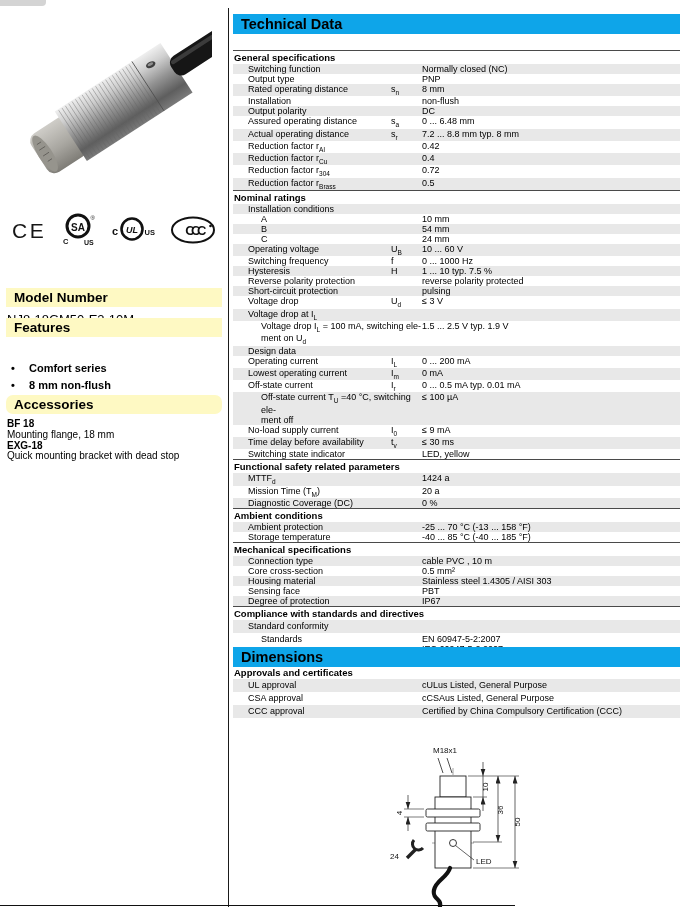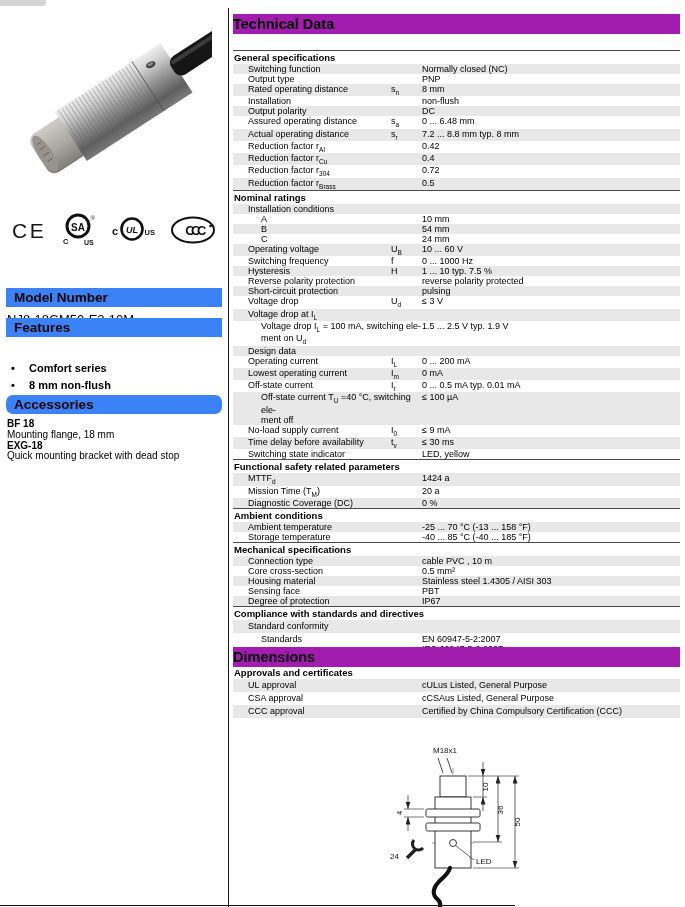--- a/index.html
+++ b/index.html
@@ -5,35 +5,35 @@
   html,body{margin:0;padding:0;background:#fff;}
   body{width:685px;height:907px;position:relative;overflow:hidden;
        font-family:"Liberation Sans","DejaVu Sans",sans-serif;color:#000;}
   svg{font-family:inherit;}
   
   .edge-sliver{position:absolute;left:0;top:0;width:46px;height:6px;background:#d4d4d4;border-radius:0 0 4px 0;}
   .divider{position:absolute;left:228px;top:8px;bottom:0;width:1px;background:#1a1a1a;}
   .bottom-line{position:absolute;left:0;top:905px;width:515px;height:1px;background:#111;}
   .photo-box{position:absolute;left:10px;top:12px;width:202px;height:182px;}
   .certs{position:absolute;left:12px;top:210px;width:206px;height:40px;display:flex;align-items:center;justify-content:space-between;}
-  .gbar{position:absolute;left:6px;width:216px;height:19px;background:#3b82f6;
+  .gbar{position:absolute;left:6px;width:216px;height:19px;background:#fef9c3;
         font-size:13.5px;font-weight:bold;line-height:19px;padding-left:8px;box-sizing:border-box;}
   .model-bar{top:288px;}
   .model-value{position:absolute;left:7px;top:312px;font-size:13px;font-weight:normal;}
   .features-bar{top:318px;}
   .features-list{position:absolute;left:7px;top:362px;width:210px;}
   .feature-item{display:flex;font-size:11px;font-weight:bold;margin-bottom:5px;line-height:12px;}
   .feature-item .dot{width:22px;padding-left:4px;box-sizing:border-box;}
   .accessories-bar{top:395px;border-radius:7px;}
   .acc-list{position:absolute;left:7px;top:419px;width:212px;}
   .acc-name{font-size:10px;font-weight:bold;line-height:10.5px;}
   .acc-desc{font-size:10px;line-height:10px;margin-bottom:1px;}
   
   .right-col{position:absolute;left:233px;top:14px;width:447px;}
-  .hbar{height:20px;background:#a21caf;font-size:14.5px;font-weight:bold;line-height:20px;padding-left:0;box-sizing:border-box;}
+  .hbar{height:20px;background:#0ea5e9;font-size:14.5px;font-weight:bold;line-height:20px;padding-left:8px;box-sizing:border-box;}
   .spec-table{margin-top:16px;}
   .section{border-top:1px solid #4a4a4a;}
   .section.spaced{margin-top:9px;}
   .sec-title{font-weight:bold;font-size:9.5px;line-height:11px;padding:1px 0 1px 1px;}
   .trow{display:flex;align-items:flex-start;font-size:9px;line-height:10px;min-height:10px;}
   .trow.shade{background:#e8e8e8;}
   .trow .lbl{flex:1 1 auto;padding-left:15px;box-sizing:border-box;}
   .trow .lbl.i2{padding-left:28px;}
   .trow .sym{flex:0 0 31px;}
   .trow .val{flex:0 0 258px;}
@@ -311,21 +311,21 @@
           <div class="val">20 a</div>
         </div>
         <div class="trow shade">
           <div class="lbl">Diagnostic Coverage (DC)</div>
           <div class="val">0 %</div>
         </div>
       </div>
       <div class="section">
         <div class="sec-title">Ambient conditions</div>
         <div class="trow shade">
-          <div class="lbl">Ambient temperature</div>
+          <div class="lbl">Ambient protection</div>
           <div class="val">-25 ... 70 °C (-13 ... 158 °F)</div>
         </div>
         <div class="trow">
           <div class="lbl">Storage temperature</div>
           <div class="val">-40 ... 85 °C (-40 ... 185 °F)</div>
         </div>
       </div>
       <div class="section">
         <div class="sec-title">Mechanical specifications</div>
         <div class="trow shade">

